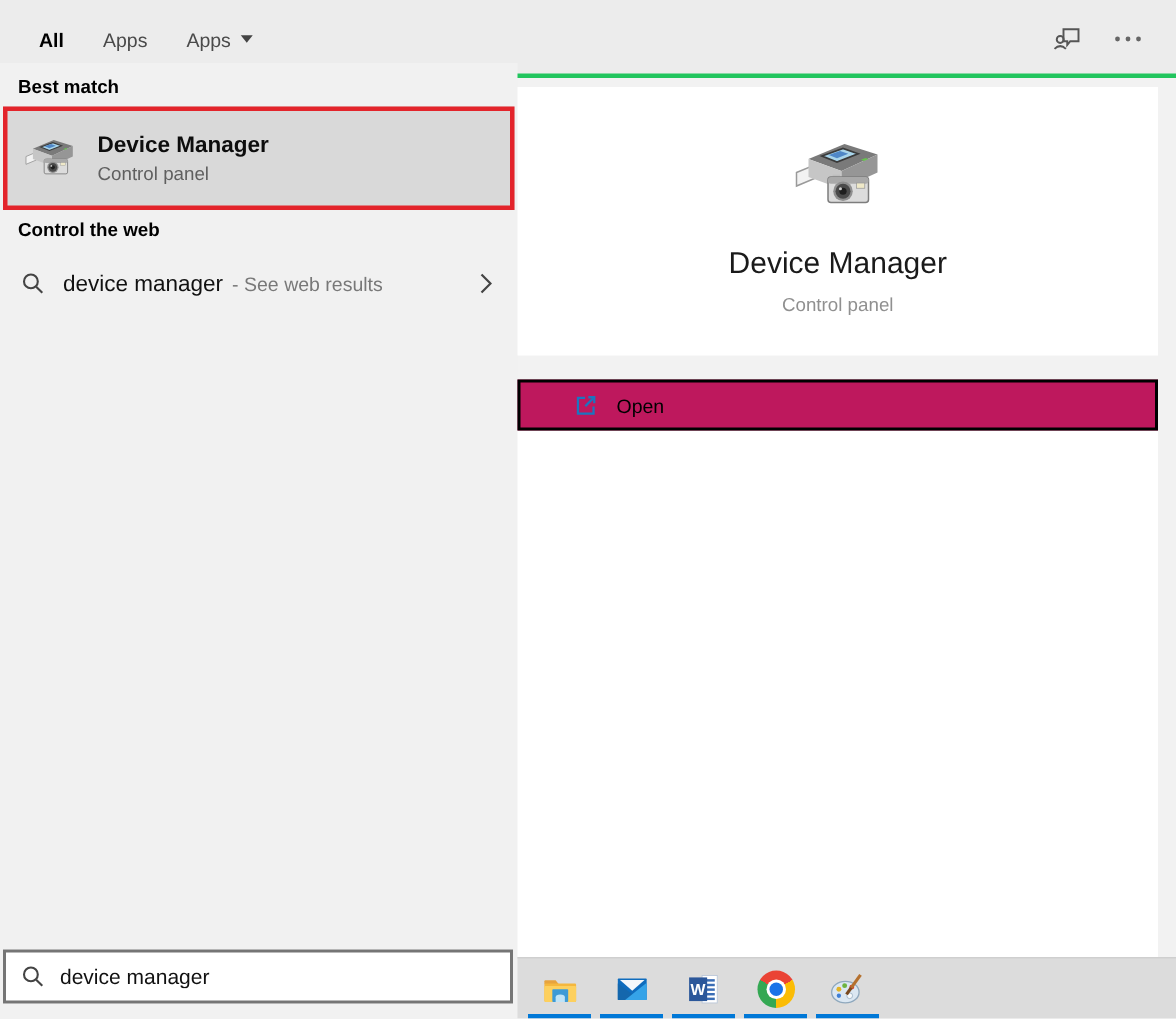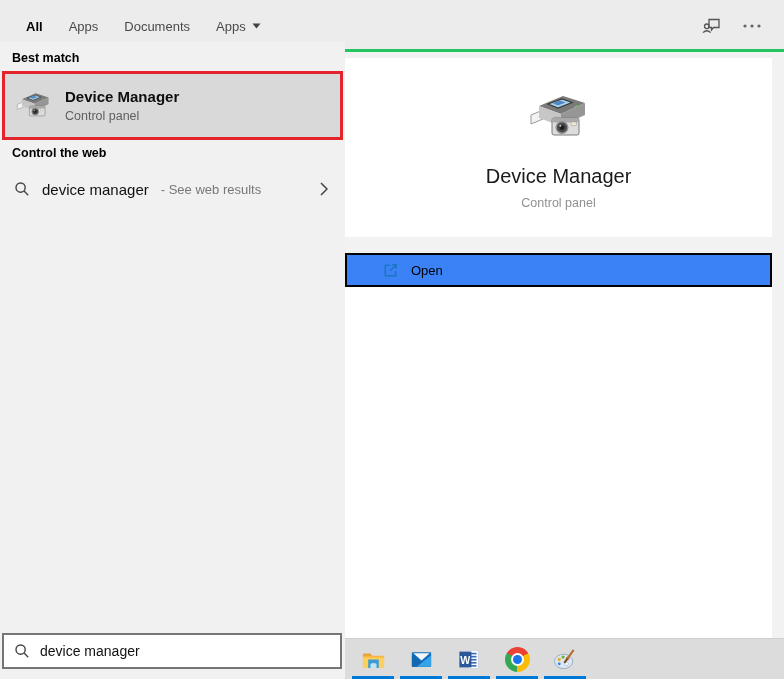--- a/index.html
+++ b/index.html
@@ -47,21 +47,21 @@
   .bm-icon { width:37px; height:37px; flex:0 0 auto; }
   .bm-text { margin-left:13px; }
   .bm-title { font-size:15px; font-weight:bold; color:#0d0d0d; line-height:1.25; }
   .bm-subtitle { font-size:12.5px; color:#5f5f5f; margin-top:3px; }
 
   .web-suggestion {
     position:absolute; left:0; top:126px; width:345px; height:42px;
     display:flex; align-items:center; padding-left:14px; cursor:pointer;
   }
   .web-suggestion .query { margin-left:12px; font-size:15px; color:#111; }
-  .web-suggestion .suffix { margin-left:12px; font-size:13px; color:#787878; }
+  .web-suggestion .suffix { margin-left:6px; font-size:13px; color:#787878; }
   .web-chevron { position:absolute; right:17px; top:14px; }
 
   .search-box {
     position:absolute; left:2px; top:591px; width:340px; height:36px;
     background:#fff; border:2px solid #757575; display:flex; align-items:center;
   }
   .search-box svg { margin-left:10px; flex:0 0 auto; }
   .search-box input {
     border:none; outline:none; background:transparent; margin-left:10px;
     font-size:14px; color:#111; width:270px;
@@ -79,21 +79,21 @@
   }
   .preview-icon { width:64px; height:64px; margin-top:27px; }
   .preview-title { margin-top:16px; font-size:20px; color:#1a1a1a; }
   .preview-subtitle { margin-top:8px; font-size:12.5px; color:#909090; }
 
   .actions-card {
     position:absolute; left:0; top:201px; width:427px; height:385px; background:#fff;
   }
   .open-row {
     position:absolute; left:0; top:0; width:427px; height:34px;
-    background:#3b82f6; border:2px solid #000;
+    background:#be185d; border:2px solid #000;
     display:flex; align-items:center; cursor:pointer;
   }
   .open-row svg { margin-left:35px; flex:0 0 auto; }
   .open-label { margin-left:12px; font-size:13px; color:#000; }
 
   
   .taskbar {
     position:absolute; left:345px; top:638px; width:439px; height:41px;
     background:#dcdcdc; border-top:1px solid #cfcfcf;
     display:flex; align-items:center; padding-left:4px;
@@ -149,23 +149,20 @@
 
 <div class="topbar">
   <div class="tabs">
     <div class="tab active">
       <span>All</span>
     </div>
     <div class="tab">
       <span>Apps</span>
     </div>
     <div class="tab">
-      <span>Documents</span>
-    </div>
-    <div class="tab">
       <span>Apps</span>
       <svg width="9" height="6" viewBox="0 0 9 6">
         <polygon points="0.5,0.5 8.5,0.5 4.5,5.5" fill="#444"></polygon>
       </svg>
     </div>
   </div>
   <div class="topbar-icons">
     <div class="topbar-btn">
       <svg width="22" height="22" viewBox="0 0 22 22">
         <path d="M8 4.5 H18 V12.5 H12.5 L10.5 15 L10.5 12.5 H8 Z" fill="none" stroke="#555" stroke-width="1.3"></path>

